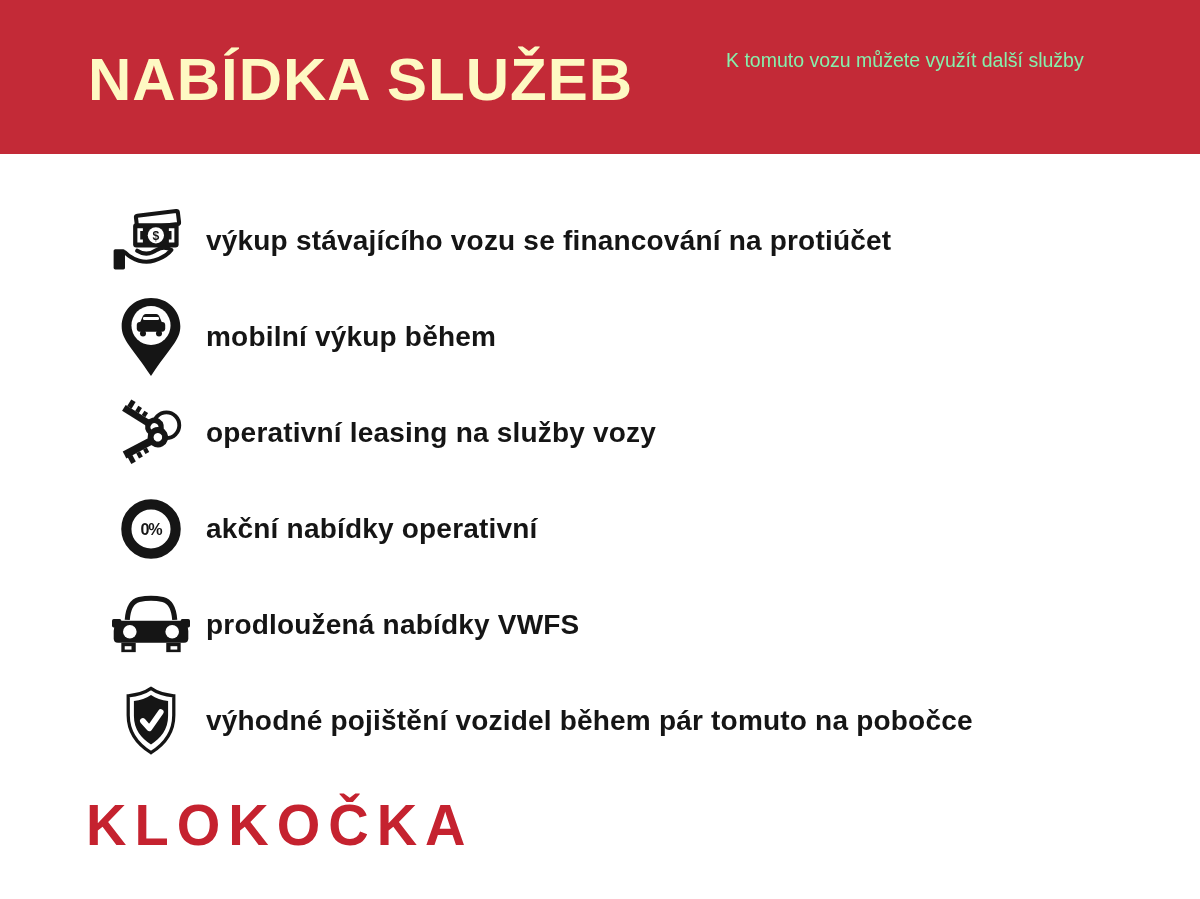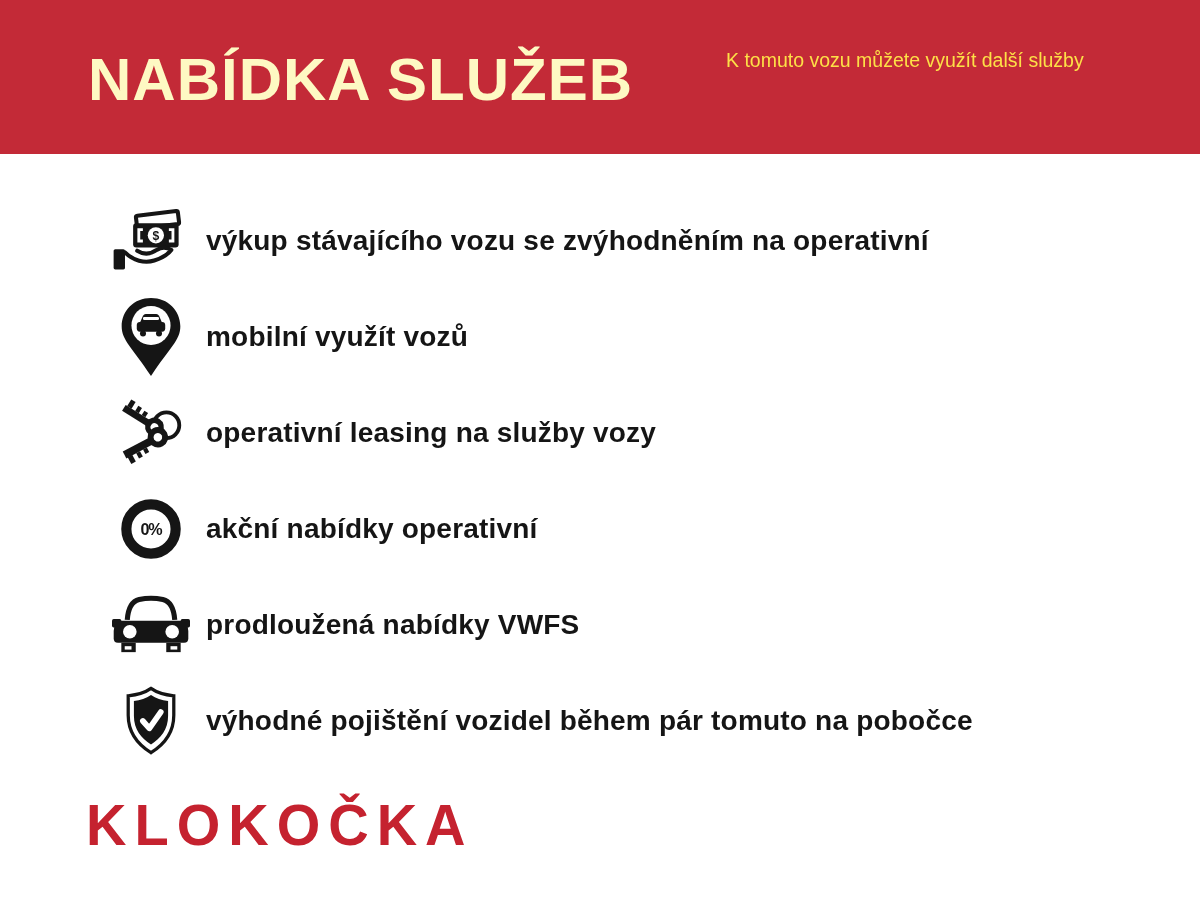--- a/index.html
+++ b/index.html
@@ -84,58 +84,58 @@
     white-space: nowrap;
   }
 </style>
 </head>
 <body>
 
 <div class="page" style="background-color: rgb(255, 255, 255);">
 
   <div class="header" style="background-color: rgb(195, 42, 55);">
     <div class="header-title" style="color: #fef9c3;">NABÍDKA SLUŽEB</div>
-    <div class="header-note" style="color: #fde047;">
+    <div class="header-note" style="color: #86efac;">
       <div>K tomuto vozu můžete využít další služby</div>
     </div>
   </div>
 
   <div class="services" style="color: rgb(21, 21, 21);">
 
     <div class="service">
       <div class="icon-box">
         <svg viewBox="0 0 96 84" width="78" height="70" aria-hidden="true">
           <rect x="30" y="8" width="52" height="16" rx="2" fill="none" stroke="currentColor" stroke-width="5" transform="rotate(-7 56 16)"></rect>
           <rect x="26" y="20" width="56" height="30" rx="4" fill="currentColor"></rect>
           <circle cx="54" cy="35" r="10" fill="#fff"></circle>
           <text x="54" y="40.5" font-size="15" font-weight="bold" text-anchor="middle" fill="currentColor" font-family="'Liberation Sans',sans-serif">$</text>
           <path d="M38 28 h-5 v14 h5" fill="none" stroke="#fff" stroke-width="3.5"></path>
           <path d="M70 28 h5 v14 h-5" fill="none" stroke="#fff" stroke-width="3.5"></path>
           <rect x="2" y="52" width="14" height="25" rx="2" fill="currentColor"></rect>
           <path d="M16 56 c10 10 24 14 36 10 c10 -3 17 -8 21 -13 c-7 -4 -13 -3 -18 0 c-7 5 -16 6 -24 1" fill="none" stroke="currentColor" stroke-width="5" stroke-linecap="round" stroke-linejoin="round"></path>
         </svg>
       </div>
-      <div class="service-label">výkup stávajícího vozu se zvýhodněním na operativní</div>
+      <div class="service-label">výkup stávajícího vozu se financování na protiúčet</div>
     </div>
 
     <div class="service">
       <div class="icon-box">
         <svg viewBox="0 0 72 92" width="64" height="82" aria-hidden="true">
           <path d="M36 2 C17 2 3 16 3 34 c0 16 12 24 33 56 c21 -32 33 -40 33 -56 C69 16 55 2 36 2 Z" fill="currentColor"></path>
           <circle cx="36" cy="33" r="22" fill="#fff"></circle>
           <g fill="currentColor">
             <path d="M23 31 l4 -9 q1 -2 3 -2 h12 q2 0 3 2 l4 9 z"></path>
             <rect x="20" y="29" width="32" height="11" rx="3.5"></rect>
             <circle cx="27" cy="42" r="3.4"></circle>
             <circle cx="45" cy="42" r="3.4"></circle>
             <rect x="27" y="23.5" width="18" height="3.5" rx="1.5" fill="#fff"></rect>
           </g>
         </svg>
       </div>
-      <div class="service-label">mobilní využít vozů</div>
+      <div class="service-label">mobilní výkup během</div>
     </div>
 
     <div class="service">
       <div class="icon-box">
         <svg viewBox="0 0 84 84" width="72" height="72" aria-hidden="true">
           <circle cx="60" cy="33" r="15" fill="none" stroke="currentColor" stroke-width="4.5"></circle>
           <g fill="currentColor">
             <g transform="translate(46,35) rotate(-148)">
               <circle cx="0" cy="0" r="11"></circle>
               <circle cx="0" cy="0" r="4.5" fill="#fff"></circle>

